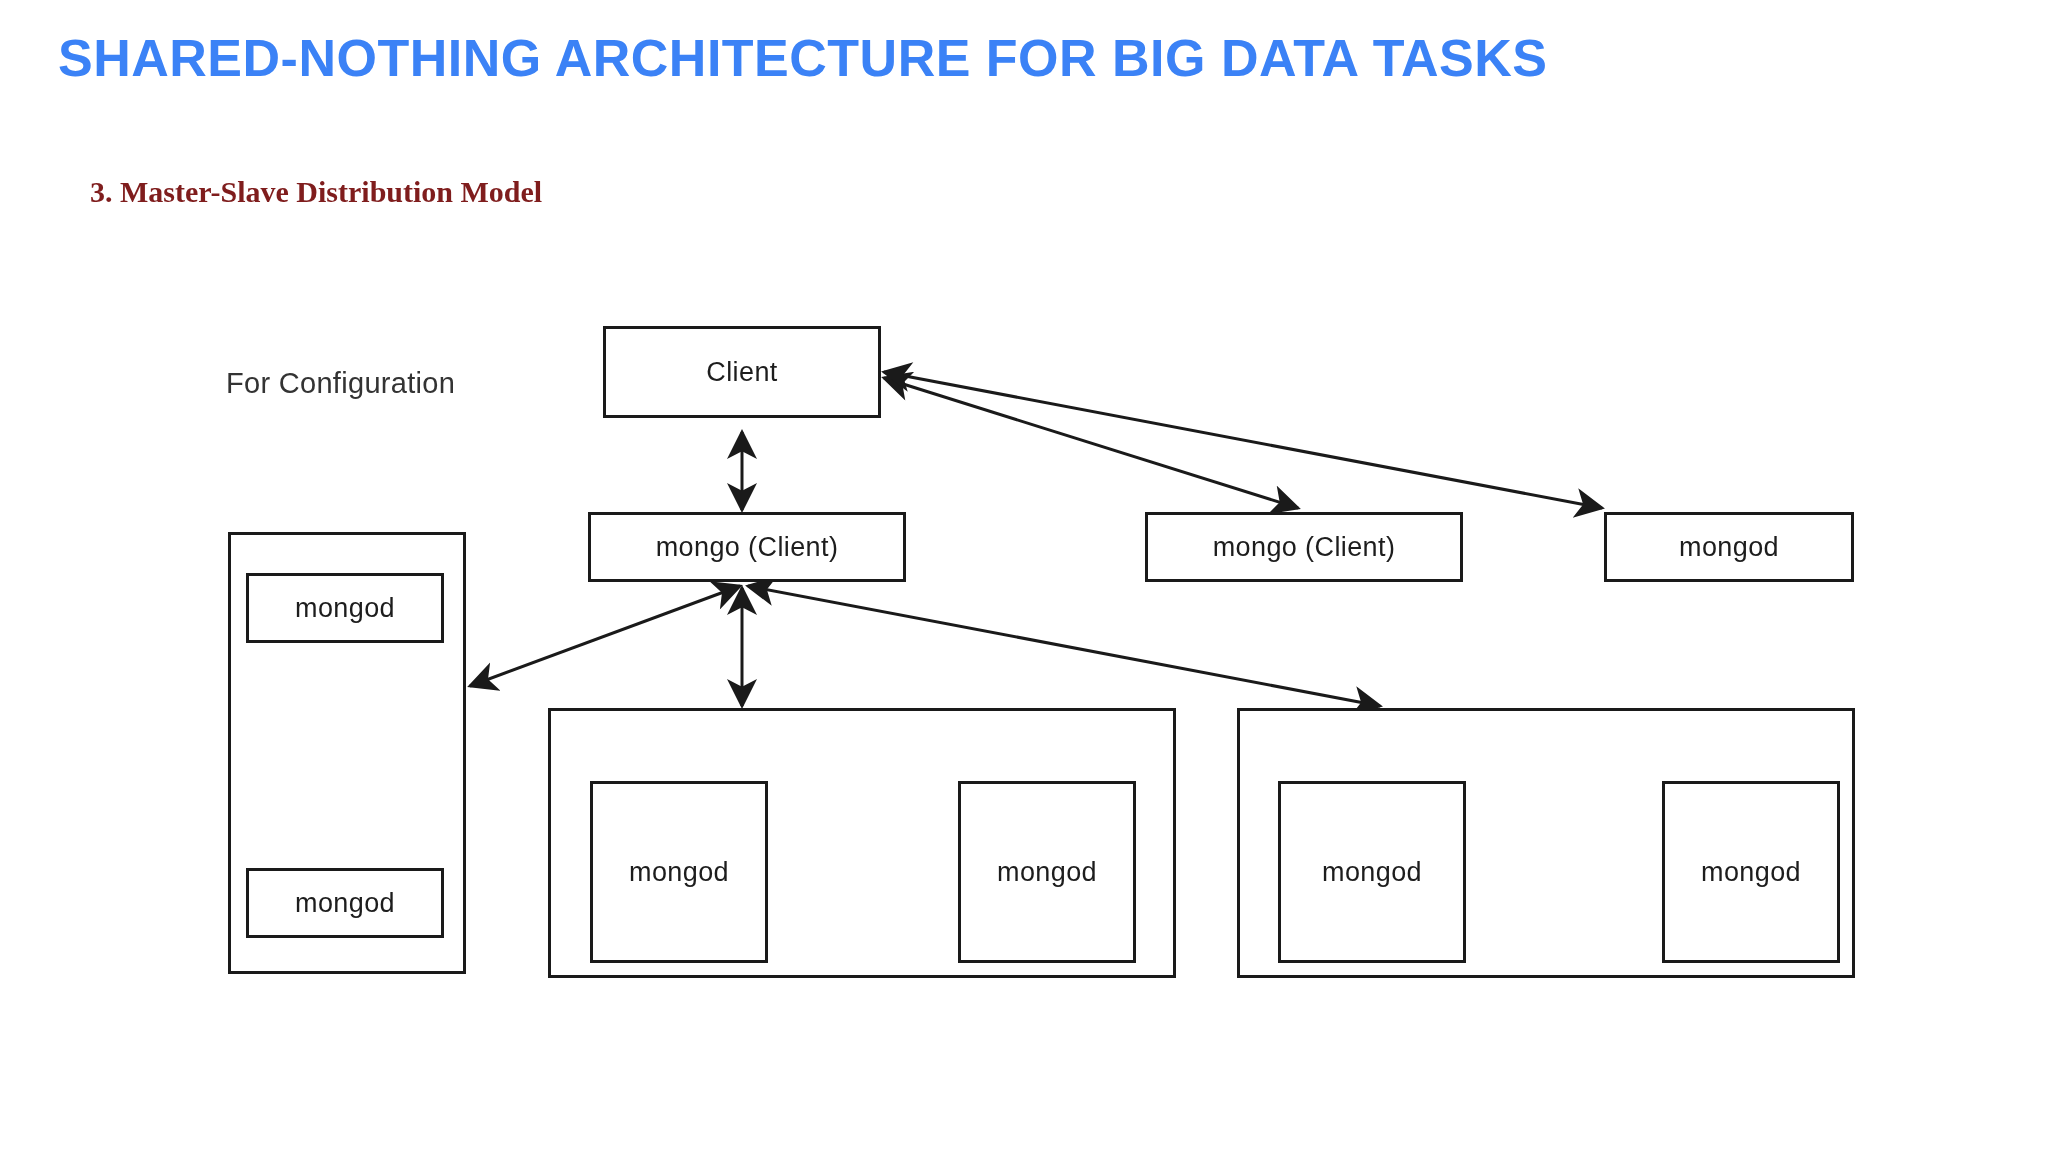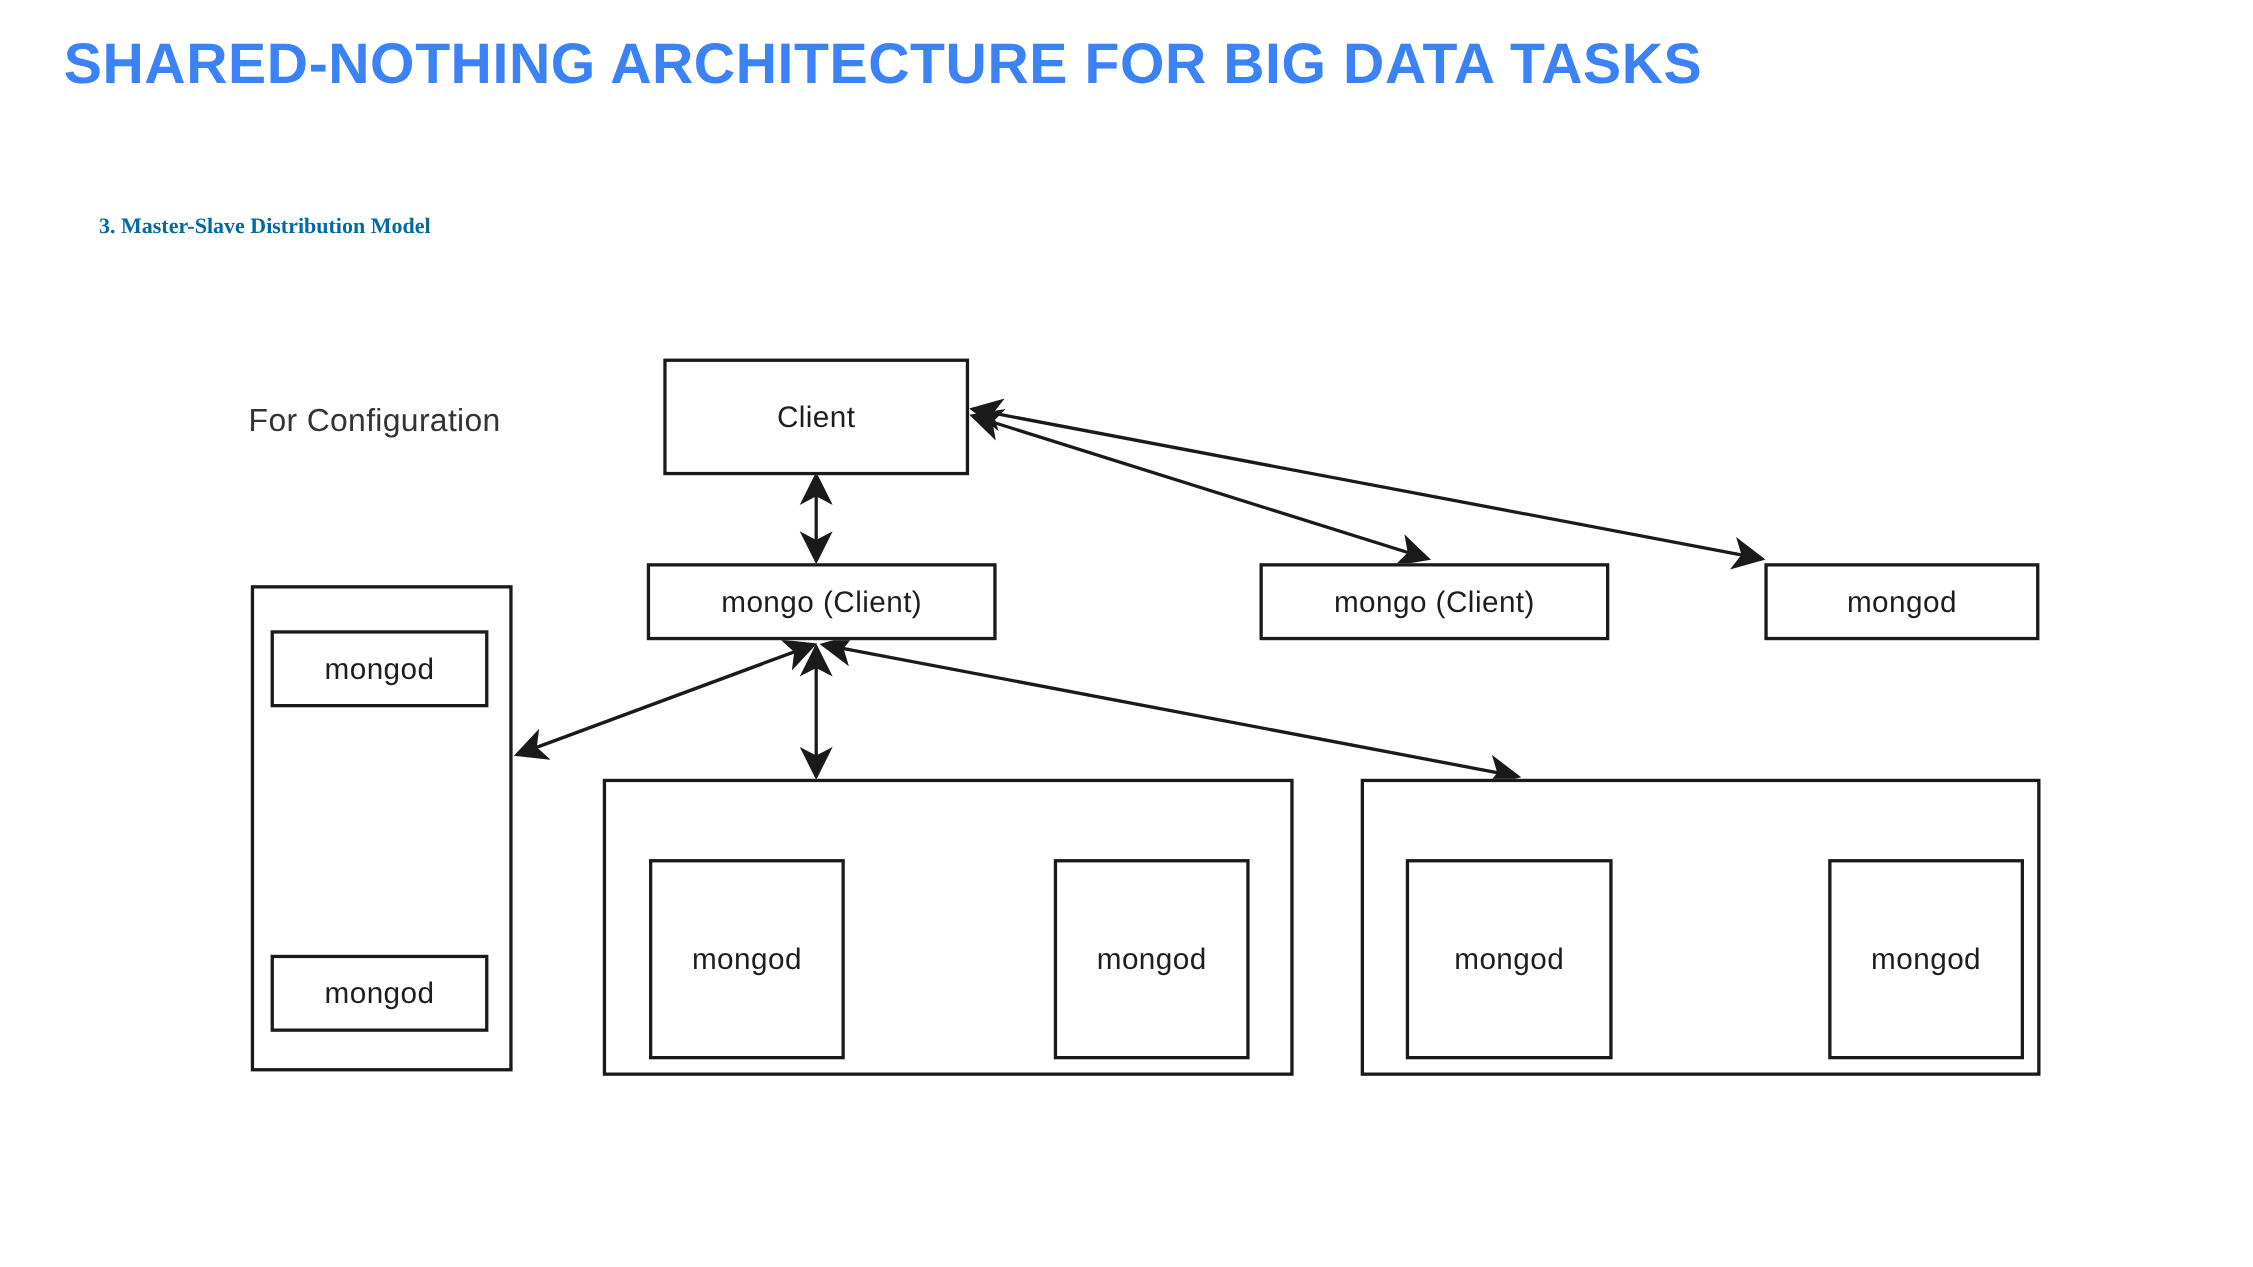--- a/index.html
+++ b/index.html
@@ -27,24 +27,23 @@
     letter-spacing: 0.5px;
     color: #3b82f6;
     white-space: nowrap;
   }
   .slide-subtitle {
     position: absolute;
     left: 90px;
     top: 175px;
     font-family: "Liberation Serif", serif;
     font-weight: bold;
-    font-size: 20px;
-    color: #0369a1;
+    font-size: 30px;
+    color: #7f1d1d;
     white-space: nowrap;
-    margin-top: 20px;
   }
 
   
   .diagram {
     position: absolute;
     left: 0;
     top: 0;
     width: 2048px;
     height: 1152px;
   }
@@ -90,21 +89,21 @@
     position: absolute;
     font-size: 29px;
     color: #333333;
     letter-spacing: 0.3px;
     white-space: nowrap;
     z-index: 3;
     text-align: center;
   }
 
   
-  #client-box        { left: 603px; top: 326px; width: 278px; height: 106px; }
+  #client-box        { left: 603px; top: 326px; width: 278px; height: 92px; }
   #mongo-client-main { left: 588px; top: 512px; width: 318px; height: 70px; }
   #mongo-client-alt  { left: 1145px; top: 512px; width: 318px; height: 70px; }
   #mongod-right-top  { left: 1604px; top: 512px; width: 250px; height: 70px; }
 
   #config-group      { left: 228px; top: 532px; width: 238px; height: 442px; }
   #config-mongod-1   { left: 246px; top: 573px; width: 198px; height: 70px; }
   #config-mongod-2   { left: 246px; top: 868px; width: 198px; height: 70px; }
 
   #shard-group-1     { left: 548px; top: 708px; width: 628px; height: 270px; }
   #shard1-caption    { left: 548px; top: 730px; }

